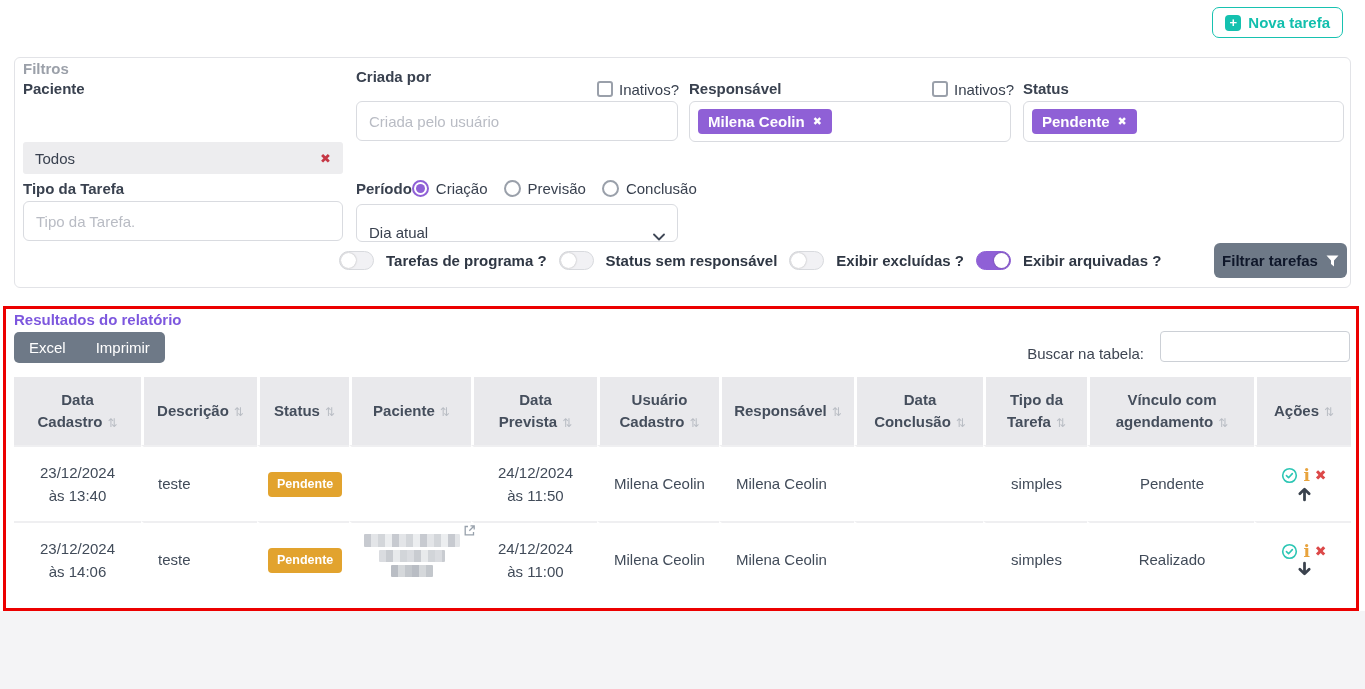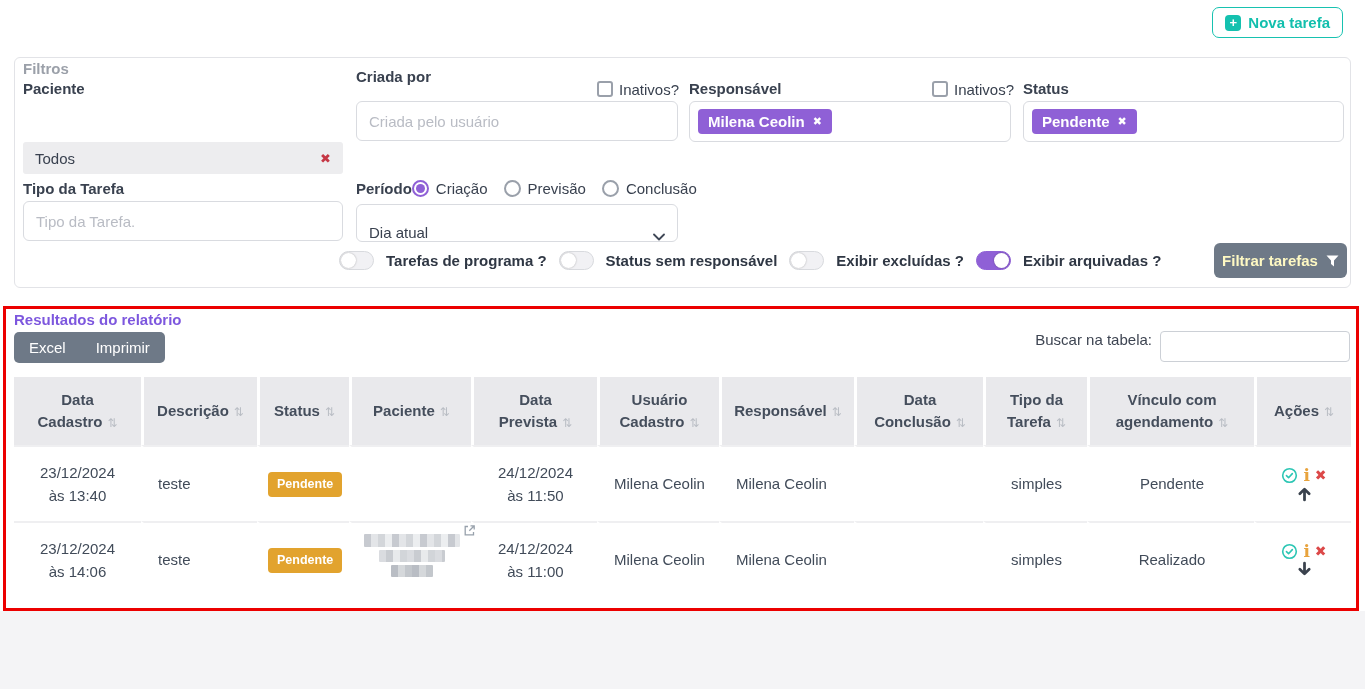--- a/index.html
+++ b/index.html
@@ -41,32 +41,32 @@
   .selectbox{box-sizing:border-box;border:1px solid #d9dbe0;border-radius:6px;display:flex;align-items:flex-end;
     justify-content:space-between;padding:0 12px;font-size:15px;color:#39414f;cursor:pointer;background:#fff;}
   .trow{display:flex;align-items:center;gap:12px;height:22px;}
   .toggle{width:35px;height:19px;border-radius:10px;position:relative;background:#f1f1f4;
     border:1px solid #d8dade;box-sizing:border-box;display:inline-block;cursor:pointer;flex:0 0 auto;}
   .toggle .knob{position:absolute;top:1px;left:1px;width:15px;height:15px;border-radius:50%;background:#fff;
     box-shadow:0 0 2px rgba(0,0,0,.3);}
   .toggle[data-on="true"]{background:#8f60d6;border-color:#8f60d6;}
   .toggle[data-on="true"] .knob{left:auto;right:1px;}
   .tlabel{font-size:15px;font-weight:700;color:#2f3744;white-space:nowrap;}
-  .btn-filter{box-sizing:border-box;background:#6e7987;border:none;border-radius:6px;color:#fef9c3;font-weight:700;
+  .btn-filter{box-sizing:border-box;background:#6e7987;border:none;border-radius:6px;color:#0f172a;font-weight:700;
     font-size:15px;display:flex;align-items:center;justify-content:center;gap:8px;cursor:pointer;font-family:inherit;text-align:right;}
 
   
   .rbox{position:absolute;left:3px;top:306px;width:1356px;height:305px;border:3px solid #ec0000;
     box-sizing:border-box;background:#fff;}
   .rbox>*{position:absolute;}
   .rtitle{left:8px;top:2px;font-size:15px;font-weight:700;color:#7d57de;}
   .egroup{left:8px;top:23px;height:31px;background:#6e7987;border-radius:5px;display:flex;align-items:center;}
   .ebtn{background:transparent;border:none;color:#fff;font-size:15px;font-weight:500;padding:0 15px;
     height:31px;cursor:pointer;font-family:inherit;}
-  .srow{top:22px;right:6px;display:flex;align-items:flex-start;gap:8px;}
+  .srow{top:22px;right:6px;display:flex;align-items:flex-end;gap:16px;}
   .slabel{font-size:15px;color:#3e4552;}
   .sinput{width:190px;height:31px;border:1px solid #ccd0d6;border-radius:4px;box-sizing:border-box;
     outline:none;font-size:14px;padding:0 8px;font-family:inherit;}
 
   table.results{left:8px;top:68px;width:1337px;border-collapse:separate;border-spacing:0;table-layout:fixed;}
   th{background:#e9e9ec;color:#454e5c;font-weight:700;font-size:15px;height:68px;text-align:center;
     vertical-align:middle;padding:4px 10px;border-left:3px solid #fff;line-height:1.5;box-sizing:border-box;cursor:pointer;}
   th:first-child{border-left:0;}
   .sort{color:#b9bdc4;font-size:12px;margin-left:5px;font-weight:400;}
   td{height:76px;text-align:center;vertical-align:middle;font-size:15px;color:#414b59;background:#fff;

